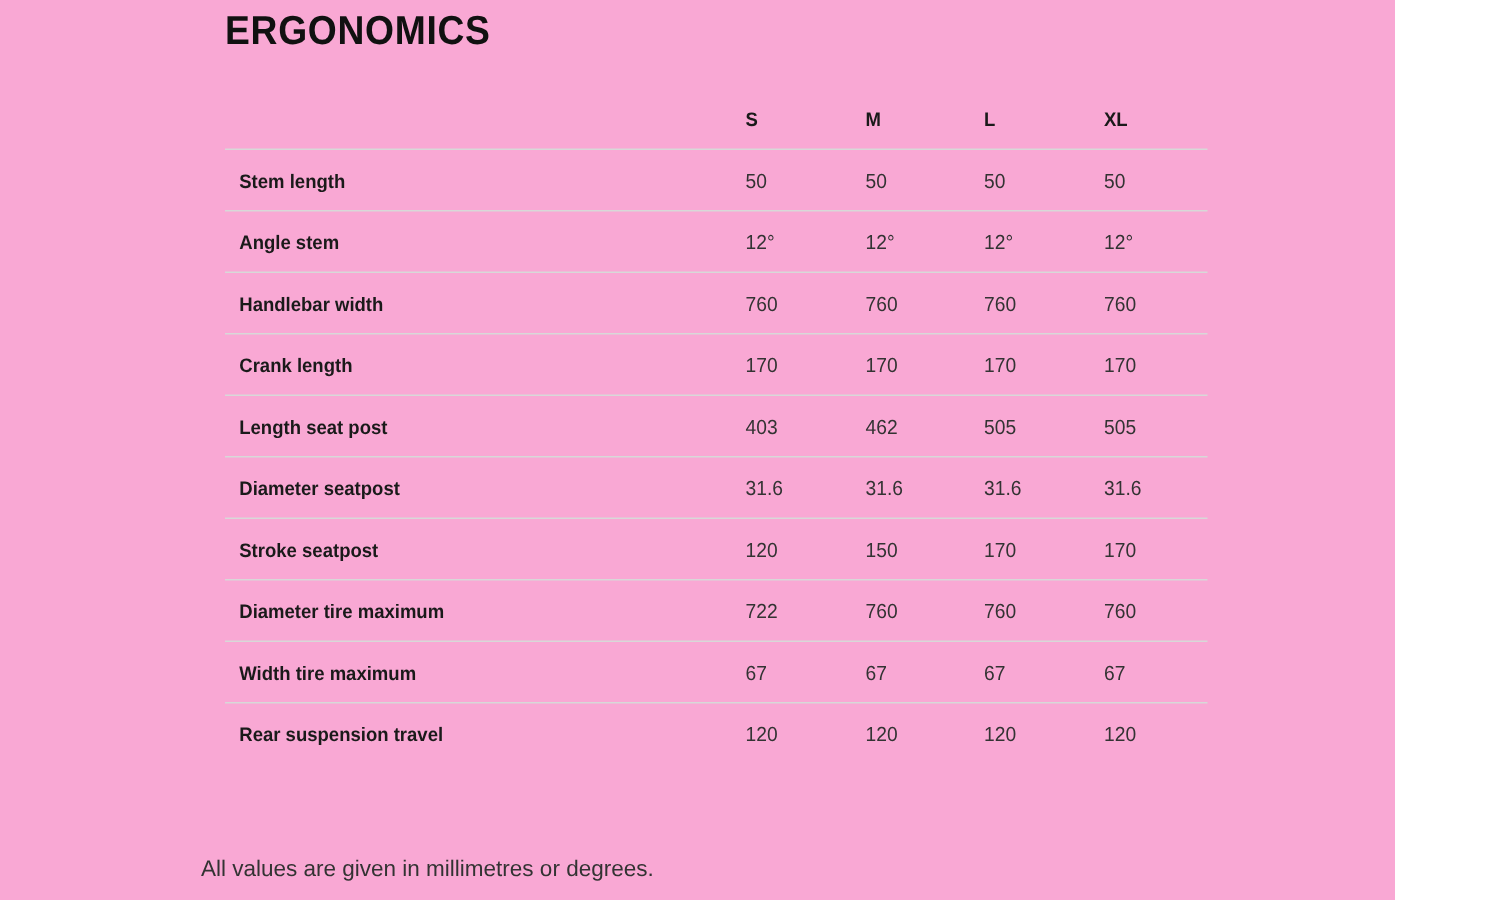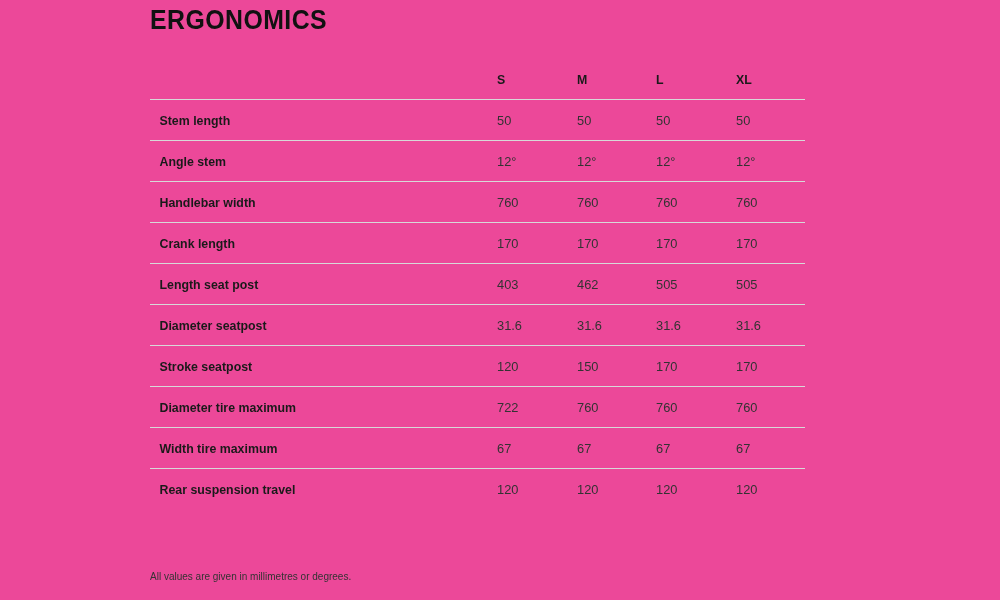--- a/index.html
+++ b/index.html
@@ -5,23 +5,23 @@
   * { margin: 0; padding: 0; box-sizing: border-box; }
   html, body {
     width: 1000px;
     height: 600px;
     background: #ffffff;
     font-family: "Liberation Sans", sans-serif;
     overflow: hidden;
   }
   .page {
     position: relative;
-    width: 1000px;
+    width: 930px;
     height: 600px;
-    background: #ec4899;
+    background: #f9a8d4;
   }
   .title {
     position: absolute;
     left: 150px;
     top: 7px;
     font-size: 27px;
     line-height: 27px;
     font-weight: 700;
     color: #111111;
     letter-spacing: 0.5px;
@@ -66,23 +66,23 @@
   }
   .td {
     font-size: 13.5px;
     font-weight: 400;
     color: #333333;
     transform: scaleX(0.95);
     transform-origin: left center;
   }
   .footnote {
     position: absolute;
-    left: 150px;
+    left: 134px;
     top: 571px;
-    font-size: 10px;
+    font-size: 15px;
     font-weight: 400;
     color: #333333;
   }
 </style>
 </head>
 <body>
 
 <div class="page">
 
   <h1 class="title">ERGONOMICS</h1>

